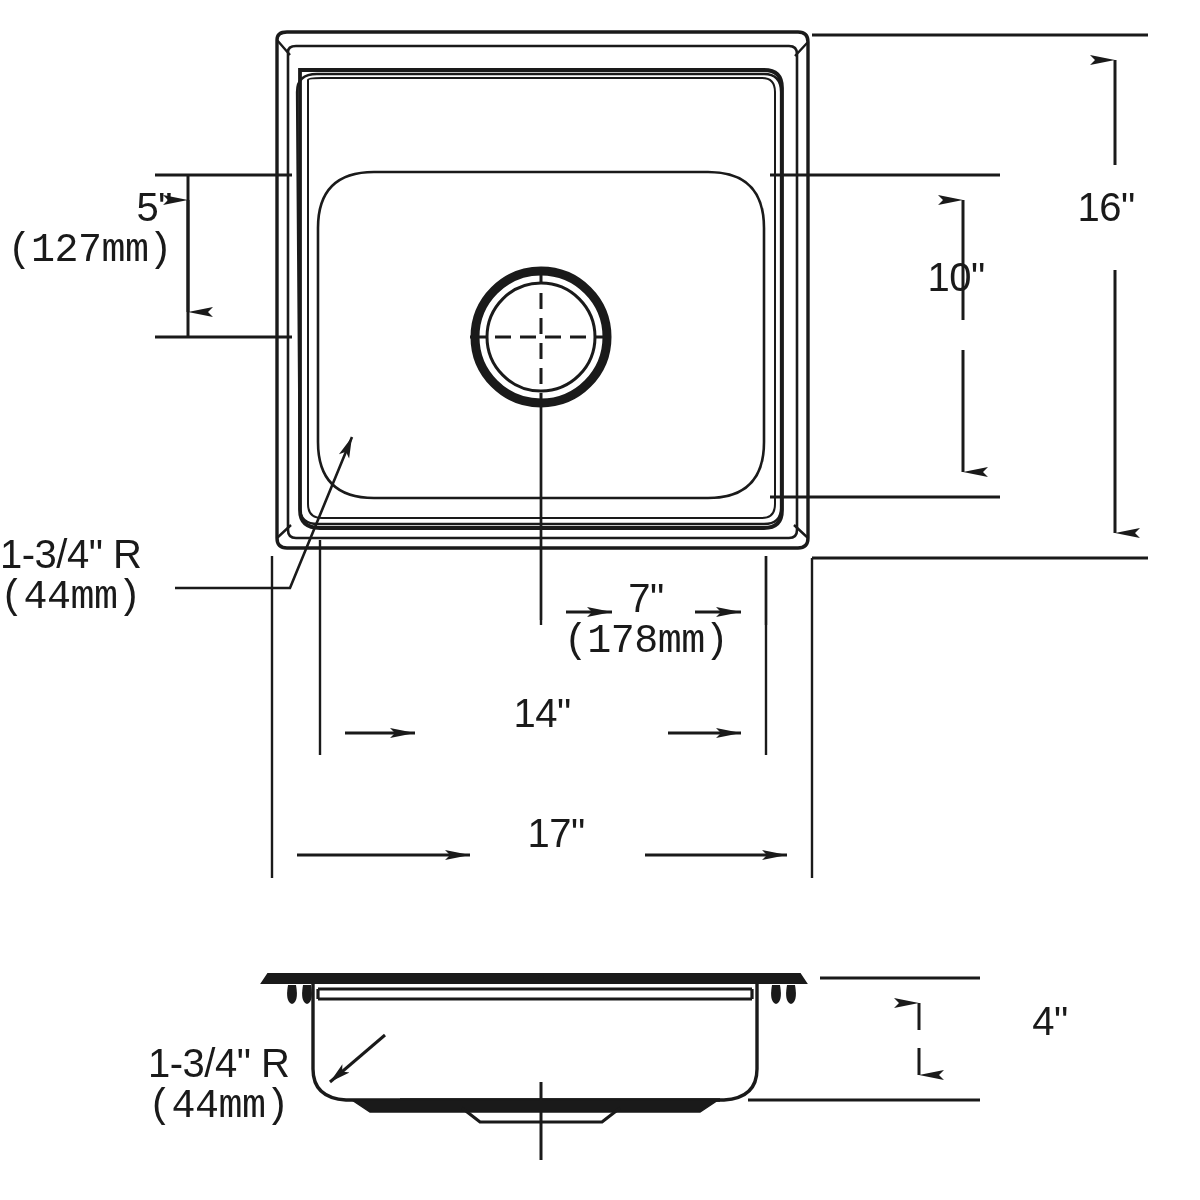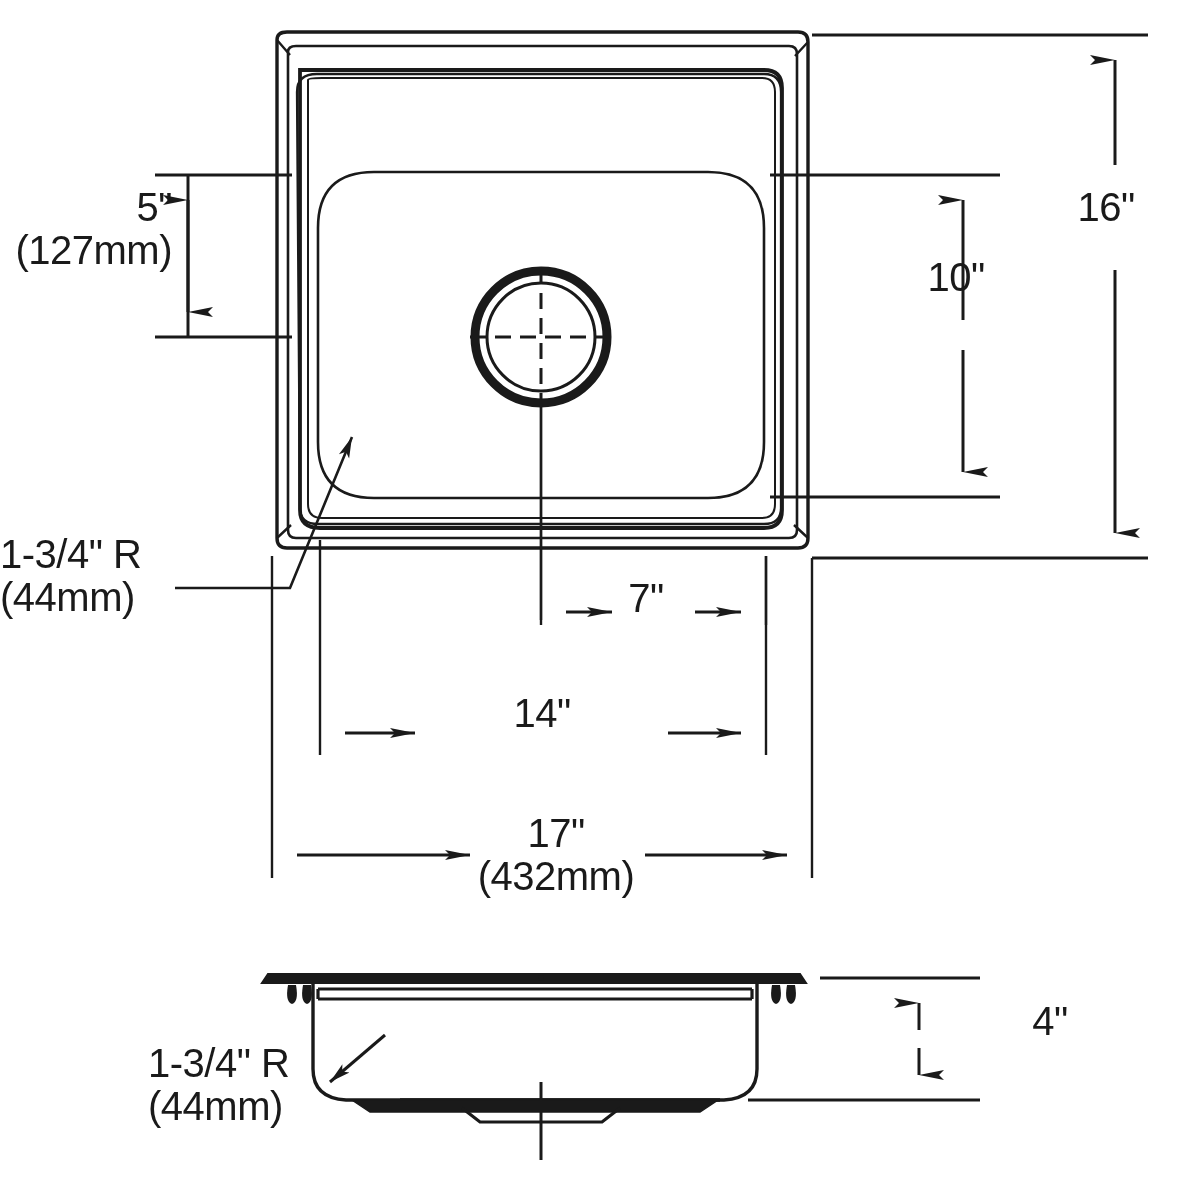--- a/index.html
+++ b/index.html
@@ -25,21 +25,21 @@
   .dimtext {
     position: absolute;
     font-family: "Liberation Sans", sans-serif;
     color: #1a1a1a;
     font-size: 40px;
     line-height: 1.08;
     white-space: nowrap;
     text-align: center;
     letter-spacing: -0.5px;
   }
-  .dimtext .line2 { display: block; }
+  .dimtext .line2 { display: block; font-family: Liberation Mono, monospace; }
   .ta-left { text-align: left; }
   .ta-right { text-align: right; }
 </style>
 </head>
 <body>
 
 <div id="sheet">
 
   <svg class="drawing" viewBox="0 0 1200 1200">
     <defs>
@@ -181,29 +181,29 @@
   <div class="dimtext" style="left:862px; top:256px; width:188px;">
     <span>10"</span>
   </div>
 
   <div class="dimtext" style="left:1012px; top:186px; width:188px;">
     <span>16"</span>
   </div>
 
   <div class="dimtext" style="left:552px; top:577px; width:188px;">
     <span>7"</span>
+    <span class="line2">(178mm)</span>
   </div>
 
   <div class="dimtext" style="left:448px; top:692px; width:188px;">
     <span>14"</span>
   </div>
 
   <div class="dimtext" style="left:462px; top:812px; width:188px;">
     <span>17"</span>
-    <span class="line2">(432mm)</span>
   </div>
 
   <div class="dimtext ta-left" style="left:0px; top:533px; width:180px;">
     <span>1-3/4" R</span>
     <span class="line2">(44mm)</span>
   </div>
 
   <div class="dimtext ta-left" style="left:148px; top:1042px; width:200px;">
     <span>1-3/4" R</span>
     <span class="line2">(44mm)</span>

